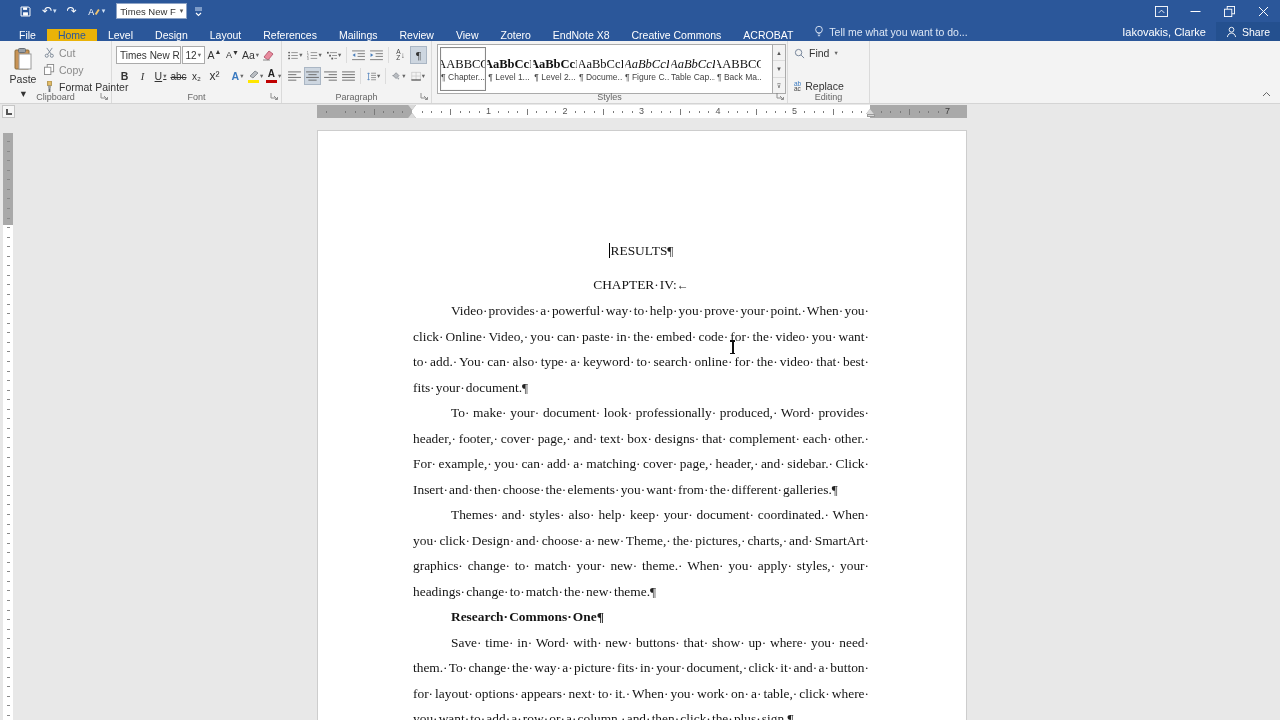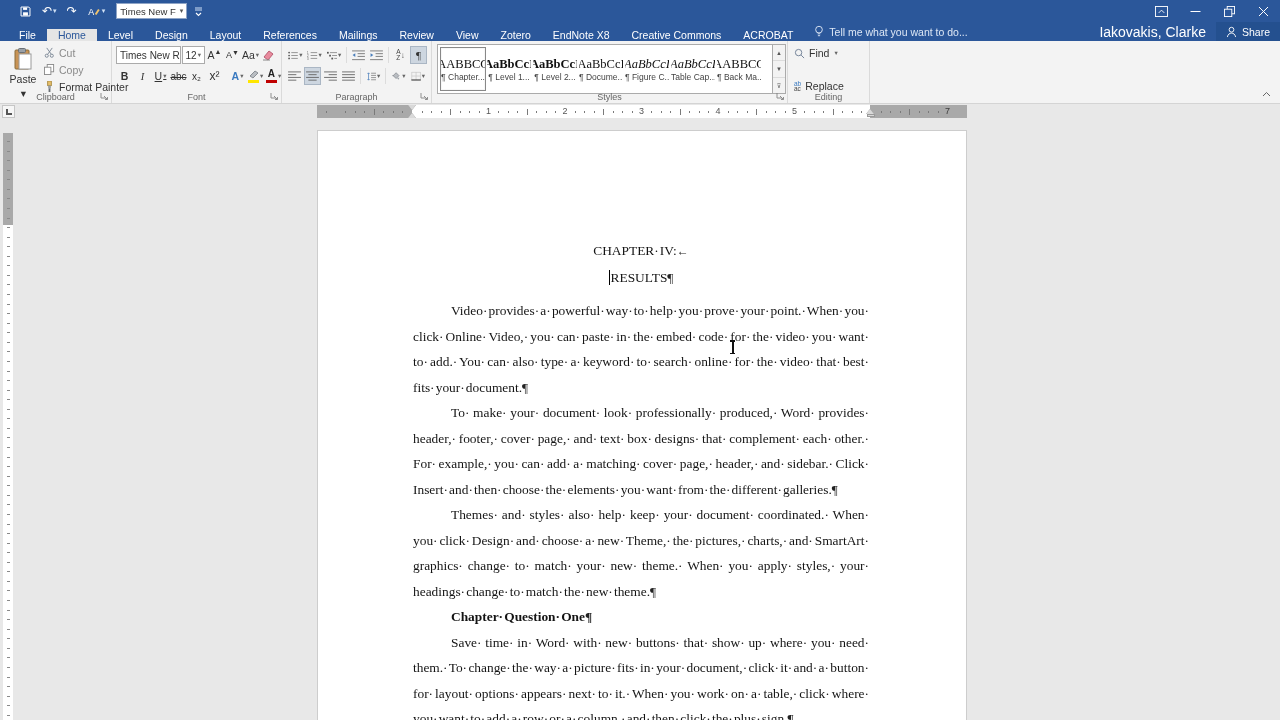--- a/index.html
+++ b/index.html
@@ -14,24 +14,24 @@
   .qat-combo { background:#fff; color:#333; border:1px solid #8ea4c6; height:16px; font-size:9.5px; display:flex; align-items:center; padding:0 3px; margin-left:4px; white-space:nowrap; }
   .qat-combo .dd { font-size:7px; margin-left:4px; color:#555; }
   .title-text { position:absolute; left:0; right:0; text-align:center; font-size:10.5px; color:#fff; pointer-events:none; }
   .wincontrols { position:absolute; right:0; top:0; height:22px; display:flex; }
   .winbtn { width:34px; height:22px; display:flex; align-items:center; justify-content:center; }
 
   
   .tabrow { position:absolute; left:0; top:22px; width:1280px; height:19px; background:#2b579a; display:flex; align-items:stretch; color:#fff; font-size:10.5px; }
   .tabs { display:flex; align-items:flex-end; padding-left:8px; }
   .tab { display:flex; align-items:center; padding:0 11px; cursor:default; white-space:nowrap; }
-  .tab.active { background:#e5e5e5; color:#2b579a; }
+  .tab.active { background:#eab308; color:#2b579a; }
   .tellme { display:flex; align-items:center; gap:5px; padding:0 10px; color:#dde7f5; white-space:nowrap;justify-content:space-between; }
   .account { position:absolute; right:0; top:0; height:19px; display:flex; align-items:stretch; }
-  .username { display:flex; align-items:center; font-size:14px; color:#fff; padding:0 10px; }
+  .username { display:flex; align-items:center; font-size:11px; color:#fff; padding:0 10px; }
   .sharebtn { display:flex; align-items:center; gap:5px; padding:0 10px; background:#24508f; font-size:10.5px; }
 
   
   .ribbon { position:absolute; left:0; top:41px; width:1280px; height:63px; background:#f3f3f3; border-bottom:1px solid #d4d4d4; font-size:10.5px; color:#3b3b3b; }
   .rgroup { position:absolute; top:0; height:62px; border-right:1px solid #dadada; }
   .rlabel { position:absolute; bottom:1px; left:0; right:0; text-align:center; font-size:9px; color:#666; }
   .launcher { position:absolute; right:2px; bottom:2px; width:9px; height:9px; opacity:.8; }
   .rrow { position:absolute; left:4px; right:4px; display:flex; align-items:center; gap:1px; }
   .row1 { top:5px; height:18px; }
   .row2 { top:26px; height:18px; }
@@ -646,26 +646,26 @@
         <div class="vtick" style="top: 533.938px;"></div>
         <div class="vtick" style="top: 543.5px;"></div>
         <div class="vtick" style="top: 553.062px;"></div>
         <div class="vtick" style="top: 562.625px;"></div>
         <div class="vtick" style="top: 572.188px;"></div>
         <div class="vtick" style="top: 581.75px;"></div>
       </div>
 
     <div class="page">
       <div class="doc" id="docbody">
+          <div class="blk-heading sp-after"><span class="caret"></span><span>RESULTS</span><span class="mark">¶</span></div>
           <div class="blk-heading"><span>CHAPTER· IV:</span><span class="mark lbreak">←</span></div>
-          <div class="blk-heading sp-after"><span class="caret"></span><span>RESULTS</span><span class="mark">¶</span></div>
           <div class="blk-body"><span>Video· provides· a· powerful· way· to· help· you· prove· your· point.· When· you· click· Online· Video,· you· can· paste· in· the· embed· code· for· the· video· you· want· to· add.· You· can· also· type· a· keyword· to· search· online· for· the· video· that· best· fits· your· document.</span><span class="mark">¶</span></div>
           <div class="blk-body"><span>To· make· your· document· look· professionally· produced,· Word· provides· header,· footer,· cover· page,· and· text· box· designs· that· complement· each· other.· For· example,· you· can· add· a· matching· cover· page,· header,· and· sidebar.· Click· Insert· and· then· choose· the· elements· you· want· from· the· different· galleries.</span><span class="mark">¶</span></div>
           <div class="blk-body"><span>Themes· and· styles· also· help· keep· your· document· coordinated.· When· you· click· Design· and· choose· a· new· Theme,· the· pictures,· charts,· and· SmartArt· graphics· change· to· match· your· new· theme.· When· you· apply· styles,· your· headings· change· to· match· the· new· theme.</span><span class="mark">¶</span></div>
-          <div class="blk-subheading"><span>Chapter· Question· One</span><span class="mark">¶</span></div>
+          <div class="blk-subheading"><span>Research· Commons· One</span><span class="mark">¶</span></div>
           <div class="blk-body"><span>Save· time· in· Word· with· new· buttons· that· show· up· where· you· need· them.· To· change· the· way· a· picture· fits· in· your· document,· click· it· and· a· button· for· layout· options· appears· next· to· it.· When· you· work· on· a· table,· click· where· you· want· to· add· a· row· or· a· column,· and· then· click· the· plus· sign.</span><span class="mark">¶</span></div>
         </div>
     </div>
 
     <div class="ibeam">
         <i></i>
       </div>
   </div>
 
 </div>

